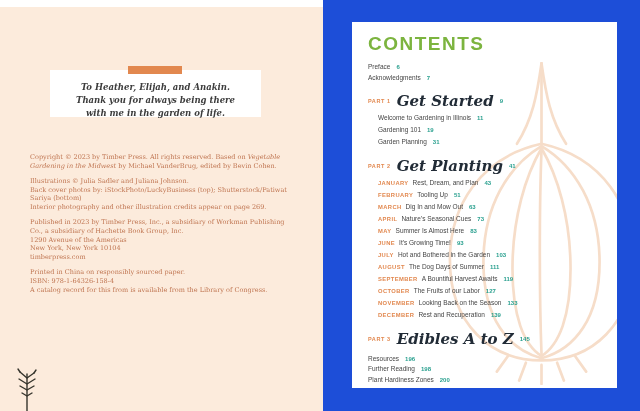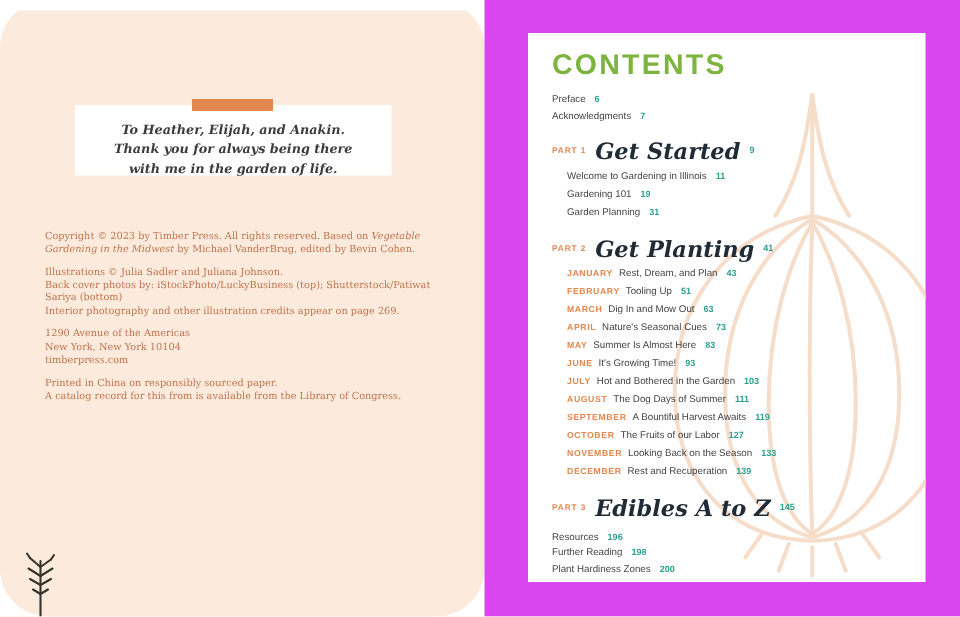--- a/index.html
+++ b/index.html
@@ -1,40 +1,40 @@
 <!DOCTYPE html>
 <html><head>
 <meta charset="utf-8">
 <style>
   * { margin:0; padding:0; box-sizing:border-box; }
   html,body { width:640px; height:411px; overflow:hidden; }
   body { position:relative; font-family:"Liberation Sans", sans-serif; background:#ffffff; }
 
   
-  .left-page { position:absolute; left:0; top:0; width:323px; height:411px; background:#fcebdc;border-radius:32px; }
+  .left-page { position:absolute; left:0; top:0; width:323px; height:411px; background:#fcebdc; }
   .left-page-top-edge { position:absolute; left:0; top:0; width:323px; height:7px; background:#ffffff; }
 
   .dedication-box { position:absolute; left:50px; top:70px; width:211px; height:47px; background:#ffffff; }
   .dedication-tab { position:absolute; left:78px; top:-4px; width:54px; height:8px; background:#e2884f; }
   .dedication-text {
     padding:11px 16px 0 16px; text-align:center;
     font-family:"DejaVu Serif", serif; font-style:italic; font-weight:bold;
     font-size:8.5px; line-height:1.55; color:#3c3c3c;
   }
 
   .left-text { position:absolute; left:30px; top:153px; width:266px;
     font-family:"DejaVu Serif", serif; font-size:6.5px; line-height:1.32; color:#bf7450; }
   .left-text p { margin-bottom:7px; }
   .left-text .tight { margin-bottom:0; }
   .italic { font-style:italic; }
 
   .twig { position:absolute; left:14px; top:368px; }
 
   
-  .right-page { position:absolute; left:323px; top:0; width:317px; height:411px; background:#d946ef; }
+  .right-page { position:absolute; left:323px; top:0; width:317px; height:411px; background:#1d4ed8; }
   .contents-panel { position:absolute; left:29px; top:22px; width:265px; height:366px; background:#ffffff; overflow:hidden; }
   .onion-art { position:absolute; right:-42px; top:28px; pointer-events:none; }
 
   .panel-content { position:relative; padding:12px 10px 0 16px; }
 
   .contents-title { font-size:19px; line-height:20px; font-weight:bold; letter-spacing:1.5px;
     color:#7cb43f; margin-bottom:8px; }
 
   .toc-row { display:flex; align-items:baseline; font-size:6.5px; line-height:10.5px; color:#454545; }
   .toc-row .pg { color:#2aa08f; font-weight:bold; font-size:6px; margin-left:6px; }
@@ -64,26 +64,28 @@
   </div>
 
   <div class="left-text">
 
     <p><span>Copyright © 2023 by Timber Press. All rights reserved. Based on </span><span class="italic">Vegetable Gardening in the Midwest</span><span> by Michael VanderBrug, edited by Bevin Cohen.</span></p>
 
     <p class="tight">Illustrations © Julia Sadler and Juliana Johnson.</p>
     <p class="tight">Back cover photos by: iStockPhoto/LuckyBusiness (top); Shutterstock/Patiwat Sariya (bottom)</p>
     <p>Interior photography and other illustration credits appear on page 269.</p>
 
+    <p class="tight">Published in 2023 by Timber Press, Inc., a subsidiary of Workman Publishing Co., a subsidiary of Hachette Book Group, Inc.</p>
     <p class="tight">1290 Avenue of the Americas</p>
     <p class="tight">New York, New York 10104</p>
     <p>timberpress.com</p>
 
     <p class="tight">Printed in China on responsibly sourced paper.</p>
 
+    <p class="tight">ISBN: 978-1-64326-158-4</p>
     <p>A catalog record for this from is available from the Library of Congress.</p>
   </div>
 
   <svg class="twig" width="26" height="43" viewBox="0 0 26 43">
     <g stroke="#35342c" stroke-width="1.4" fill="none" stroke-linecap="round">
       <path d="M13 43 L13 6"></path>
       <path d="M13 10 L6 4 M13 10 L20 5"></path>
       <path d="M13 16 L5 11 M13 16 L21 11"></path>
       <path d="M13 22 L6 18 M13 22 L20 18"></path>
       <path d="M13 28 L8 25 M13 28 L18 25"></path>

